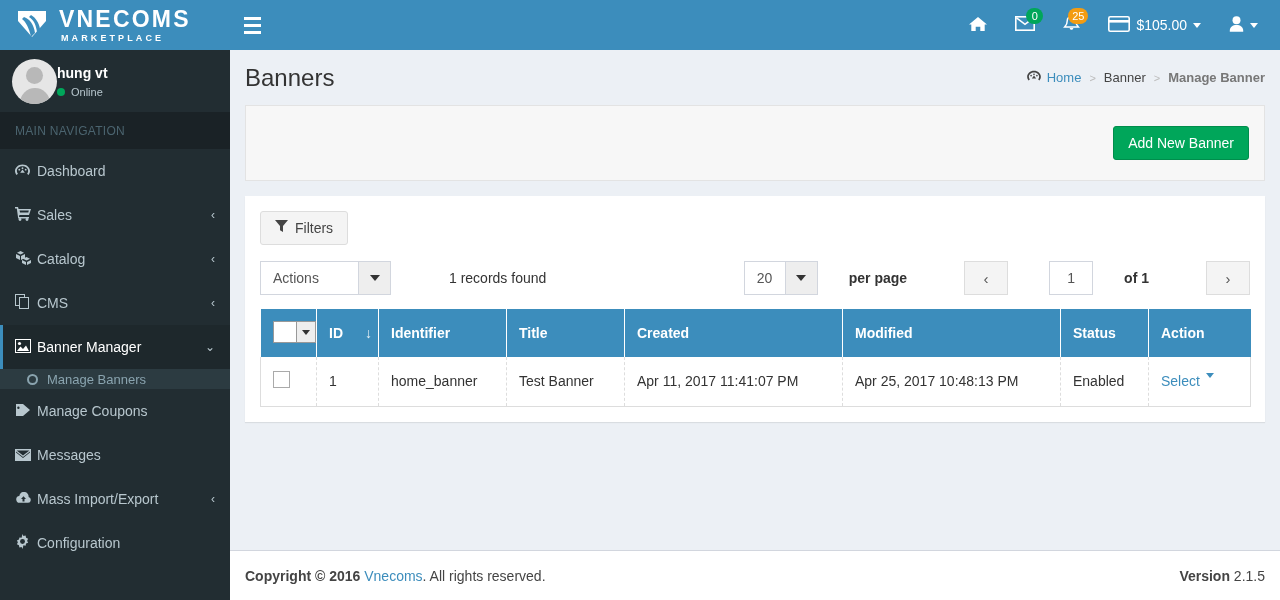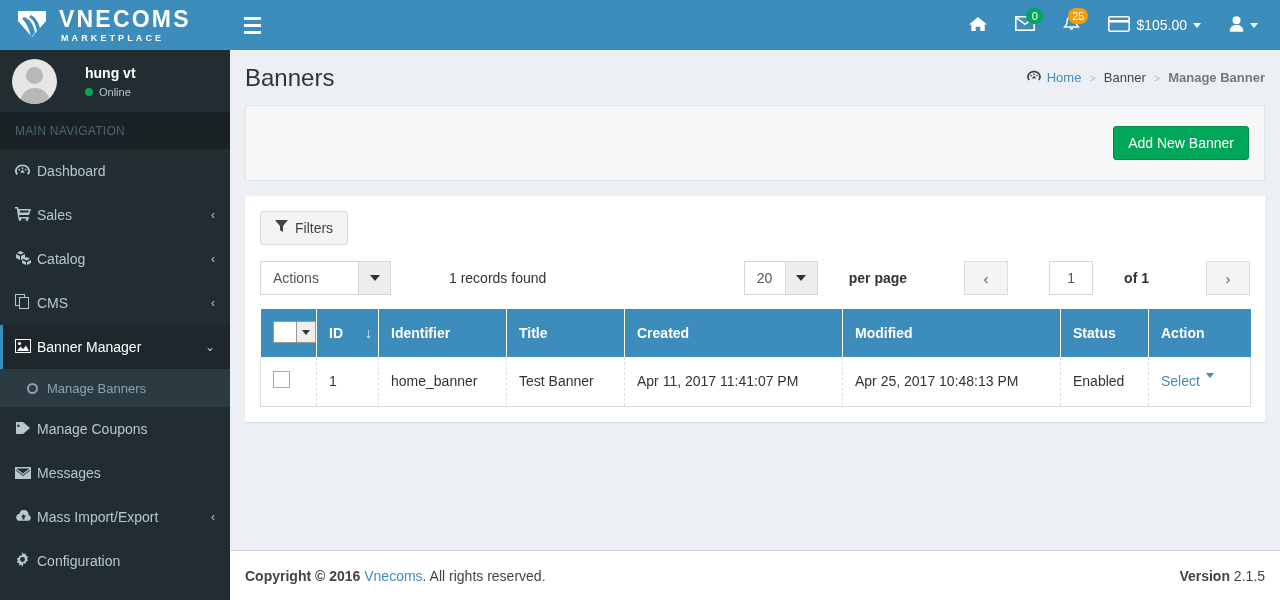--- a/index.html
+++ b/index.html
@@ -26,21 +26,21 @@
   .logo-main {
     color: #fff; font-size: 23px; font-weight: bold; letter-spacing: 2.2px;
   }
   .logo-sub {
     color: #fff; font-size: 9px; font-weight: bold; letter-spacing: 3.1px;
     margin-top: 3px; margin-left: 2px;
   }
 
   .userpanel {
     height: 63px; display: flex; align-items: center; padding: 0 12px;
-    border-bottom: 1px solid #1a2226; gap: 28px;
+    border-bottom: 1px solid #1a2226; gap: 0;
   }
   .avatar {
     width: 45px; height: 45px; border-radius: 50%; background: #e6e6e6;
     position: relative; overflow: hidden; flex: 0 0 45px;
   }
   .avatar .head {
     position: absolute; width: 17px; height: 17px; border-radius: 50%;
     background: #b8b8b8; left: 14px; top: 8px;
   }
   .avatar .body {
@@ -61,21 +61,21 @@
     color: #b8c7ce; border-left: 3px solid transparent; cursor: pointer;
     position: relative;
   }
   .nav-item .ico { width: 22px; flex: 0 0 22px; font-size: 15px; text-align: left; color: #b8c7ce; }
   .nav-item .lbl { flex: 1; font-size: 14px; }
   .nav-item .arrow { font-size: 12px; color: #b8c7ce; }
   .nav-item.active { background: #1e282c; border-left-color: #3c8dbc; color: #fff; }
   .nav-item.active .lbl, .nav-item.active .ico { color: #fff; }
 
   .subnav-item {
-    display: flex; align-items: center; height: 38px; padding: 0 15px 0 27px;
+    display: flex; align-items: center; height: 20px; padding: 0 15px 0 27px;
     color: #8aa4af; background: #2c3b41; font-size: 13px; gap: 9px; cursor: pointer;
   }
   .subnav-item .ico-circle {
     width: 11px; height: 11px; border-radius: 50%; border: 2px solid #8aa4af;
     display: inline-block; flex: 0 0 11px;
   }
 
   
   .navbar {
     position: absolute; left: 230px; top: 0; width: 1050px; height: 50px;

